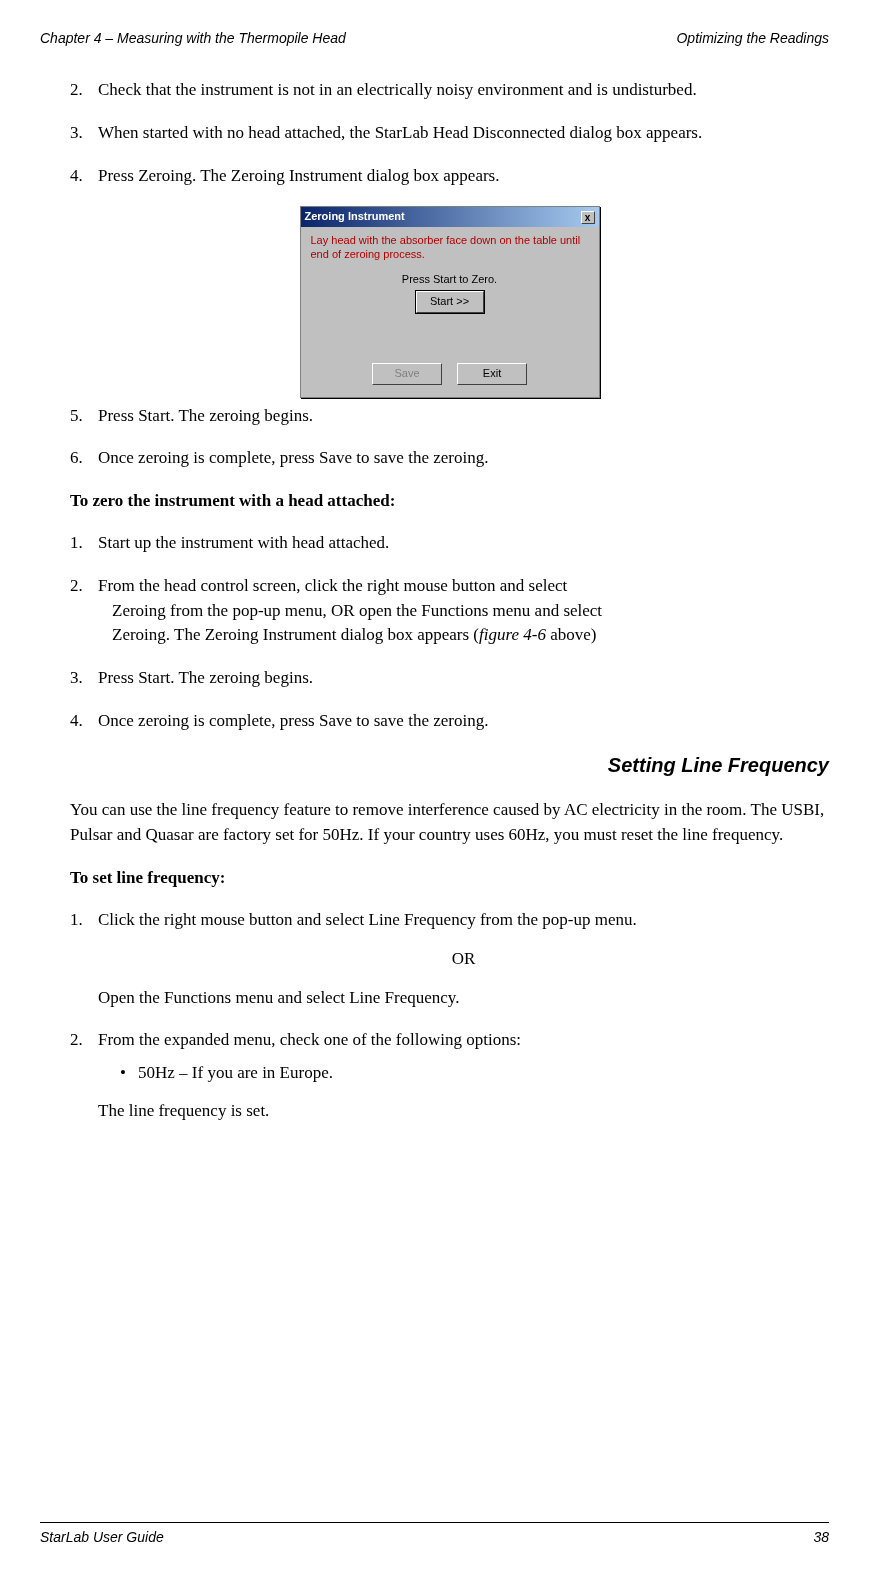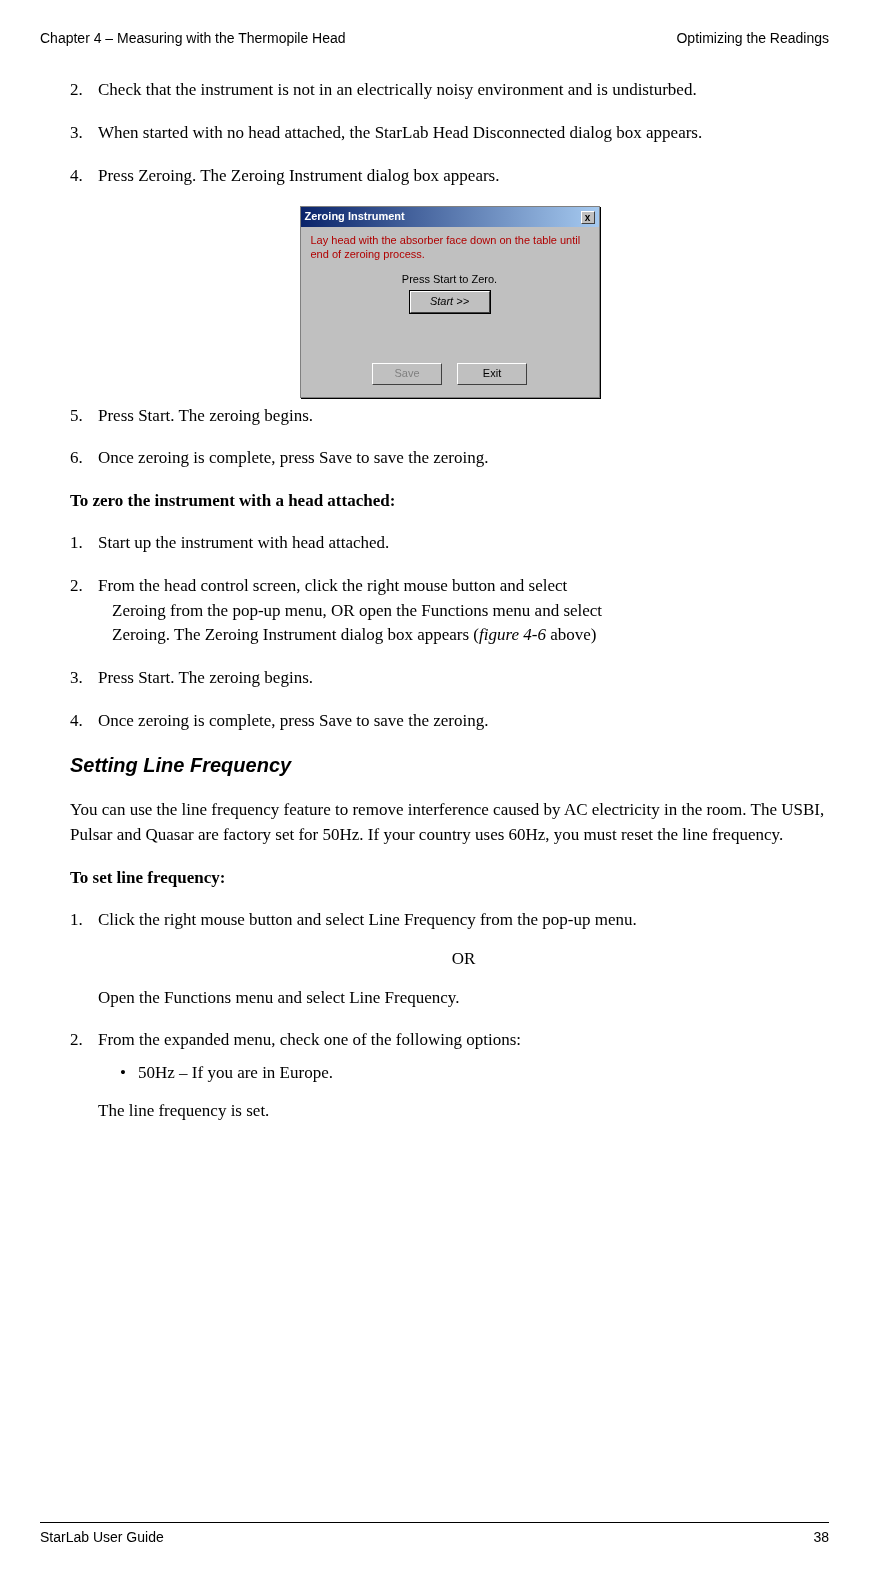--- a/index.html
+++ b/index.html
@@ -11,20 +11,21 @@
       background: #fff;
       width: 869px;
       height: 1571px;
       position: relative;
       padding: 28px 40px 0 40px;
     }
     .top-header {
       display: flex;
       justify-content: space-between;
       font-family: Arial, Helvetica, sans-serif;
+      font-style: italic;
       font-size: 14px;
       margin-bottom: 30px;
     }
     .content { padding-left: 30px; }
     ol.main-list {
       list-style: none;
       padding: 0;
     }
     ol.main-list > li {
       margin-bottom: 18px;
@@ -100,23 +101,22 @@
       font-size: 11px;
       text-align: center;
       font-family: "MS Sans Serif", Tahoma, Arial, sans-serif;
     }
     .win-btn.disabled { color: #808080; }
     .start-btn-wrap {
       text-align: center;
       margin-bottom: 50px;
     }
     .start-btn-wrap .win-btn {
-      width: 80px;
+      width: 68px;
       box-shadow: 0 0 0 1px #000;
-      font-style: italic;
     }
     .bottom-buttons {
       text-align: center;
       margin-top: 16px;
     }
     .bottom-buttons .win-btn {
       width: 70px;
       margin: 0 6px;
     }
     .caption {
@@ -124,20 +124,21 @@
       font-style: italic;
       margin: 6px 0 8px 0;
     }
     .section-h3 {
       font-family: Arial, Helvetica, sans-serif;
       font-weight: bold;
       font-style: italic;
       font-size: 20px;
       margin-top: 18px;
       margin-bottom: 18px;
+      text-align: right;
     }
     .para { margin-bottom: 18px; }
     .bold { font-weight: normal; }
     .italic { font-style: italic; }
     .subhead {
       font-weight: bold;
       margin-top: 10px;
       margin-bottom: 18px;
     }
     .or-line { margin: 14px 0 14px 0; display:block;text-align:center; }
@@ -152,20 +153,21 @@
     .footer {
       position: absolute;
       bottom: 24px;
       left: 40px;
       right: 40px;
       border-top: 1px solid #000;
       padding-top: 4px;
       display: flex;
       justify-content: space-between;
       font-family: Arial, Helvetica, sans-serif;
+      font-style: italic;
       font-size: 14px;
     }
   </style>
 </head>
 <body>
 
 <div class="top-header">
   <span>Chapter 4 – Measuring with the Thermopile Head</span>
   <span>Optimizing the Readings</span>
 </div>

